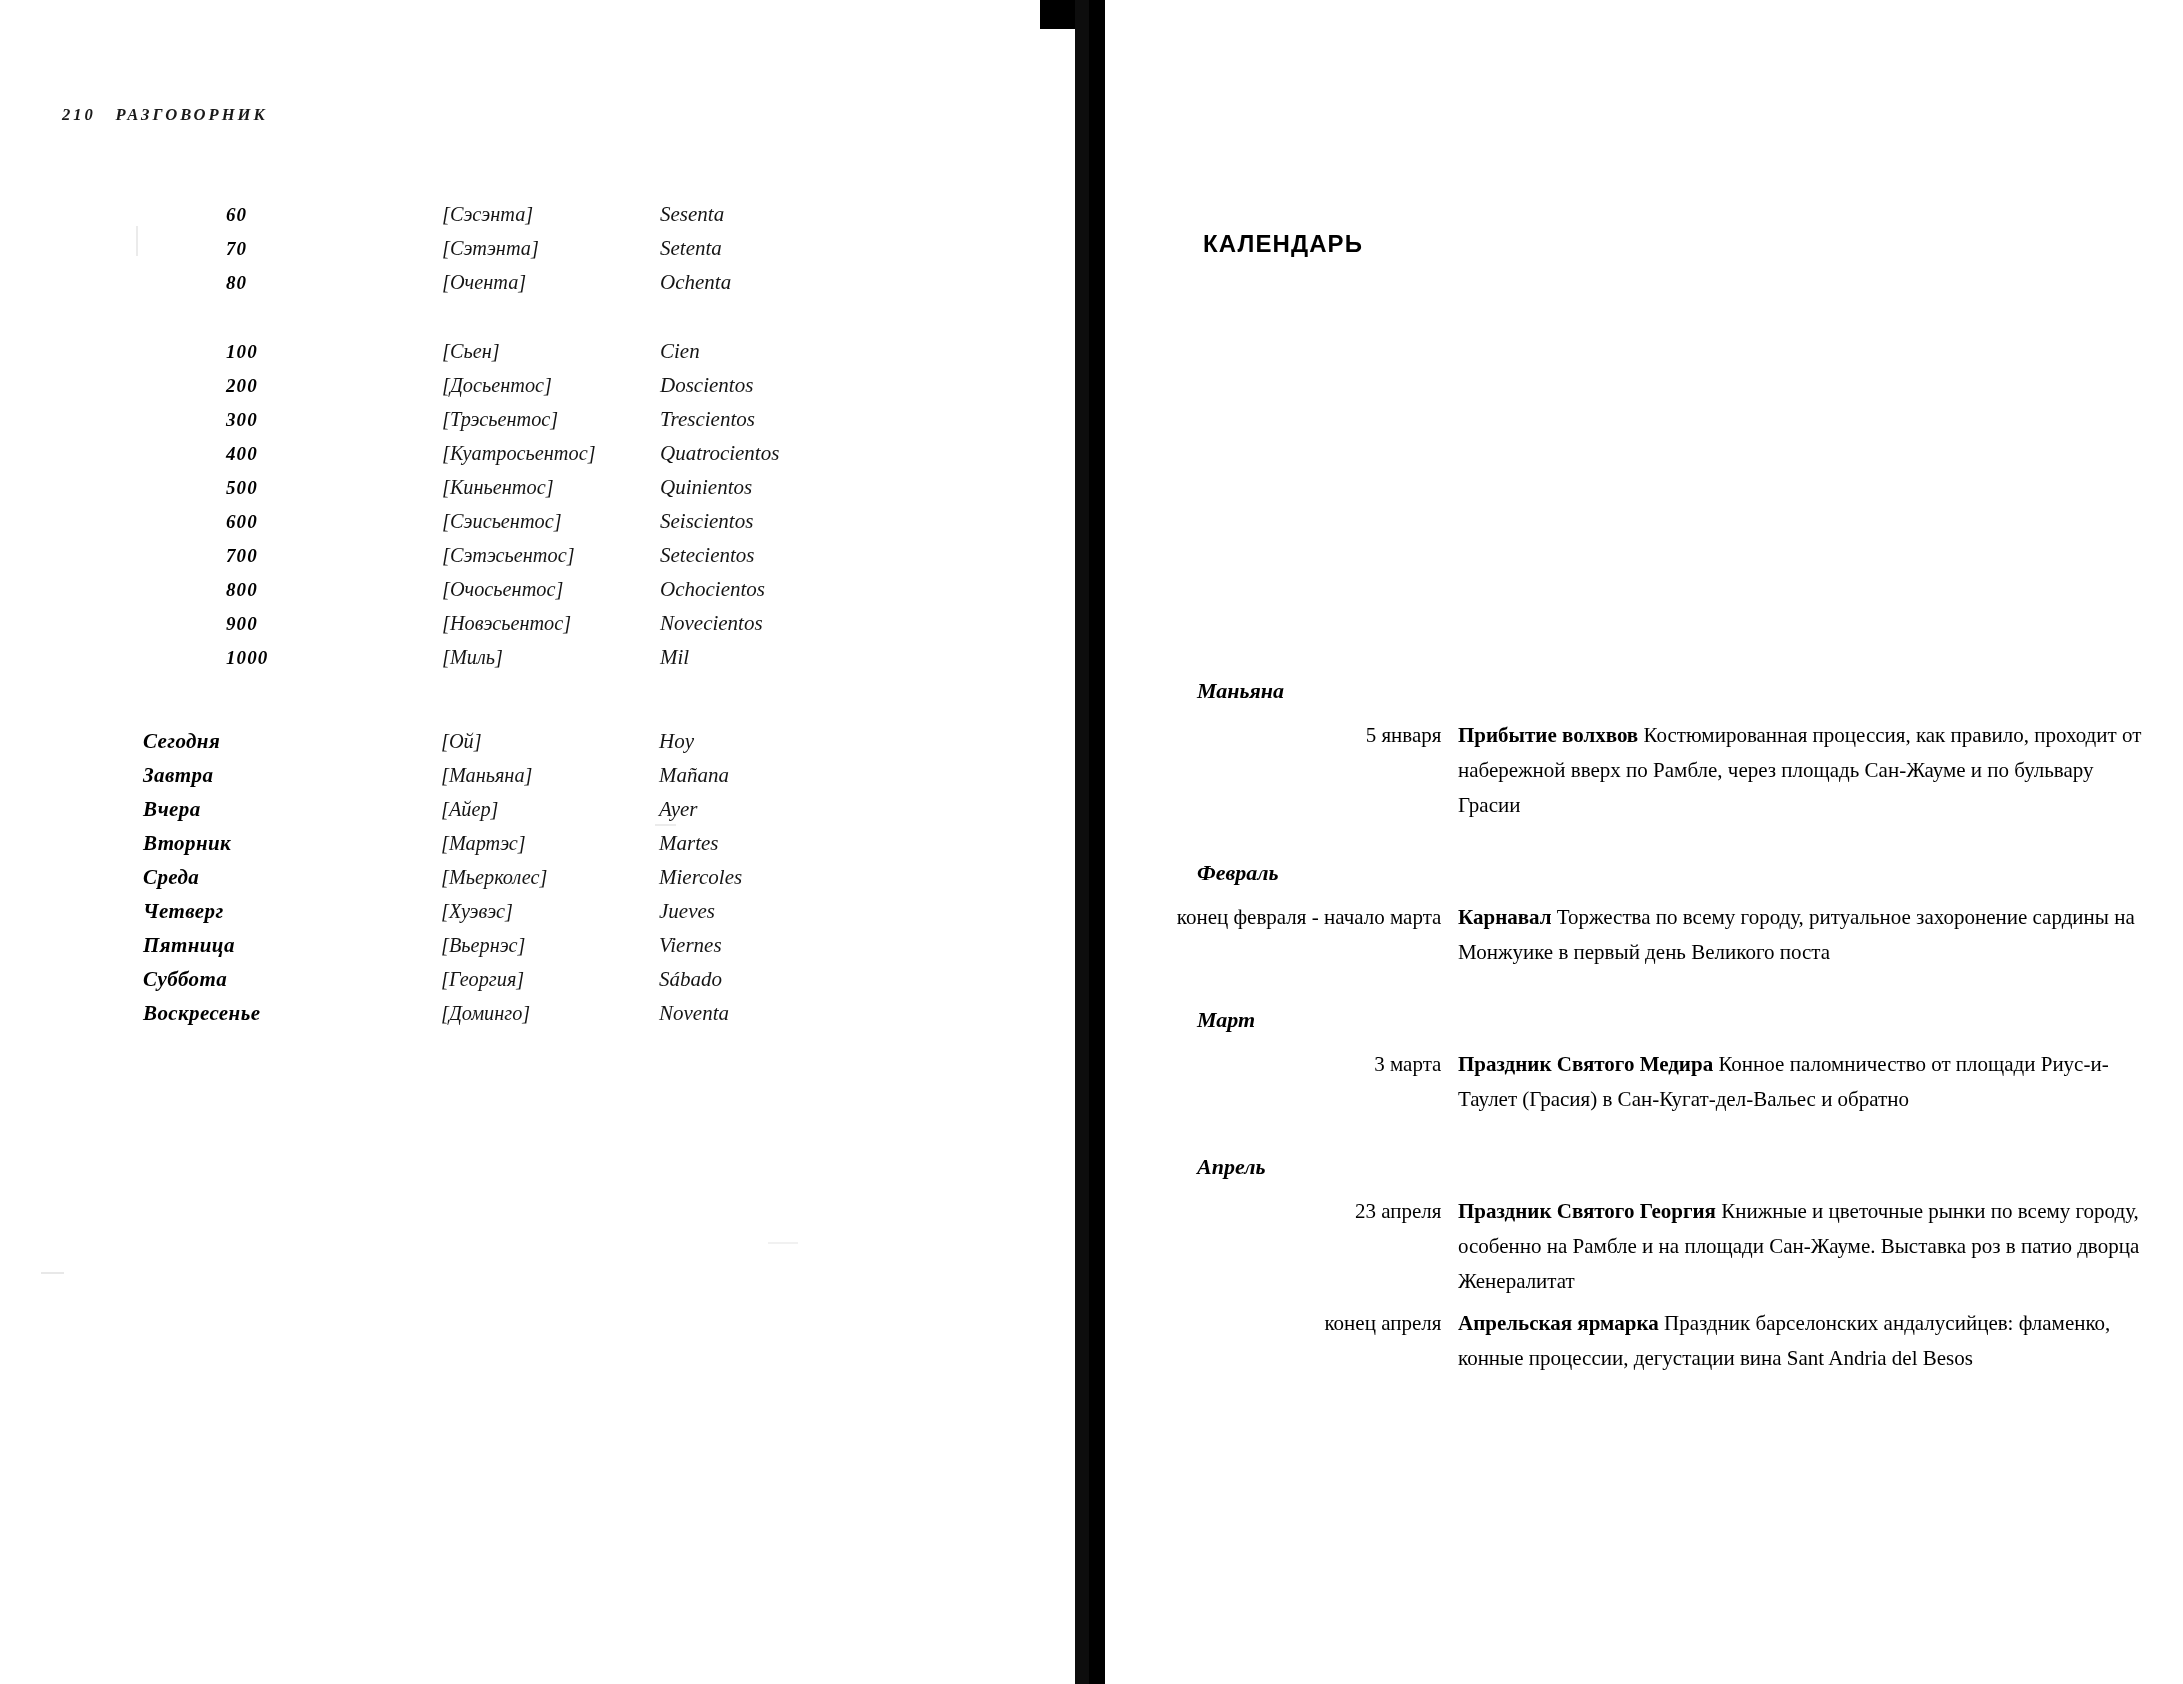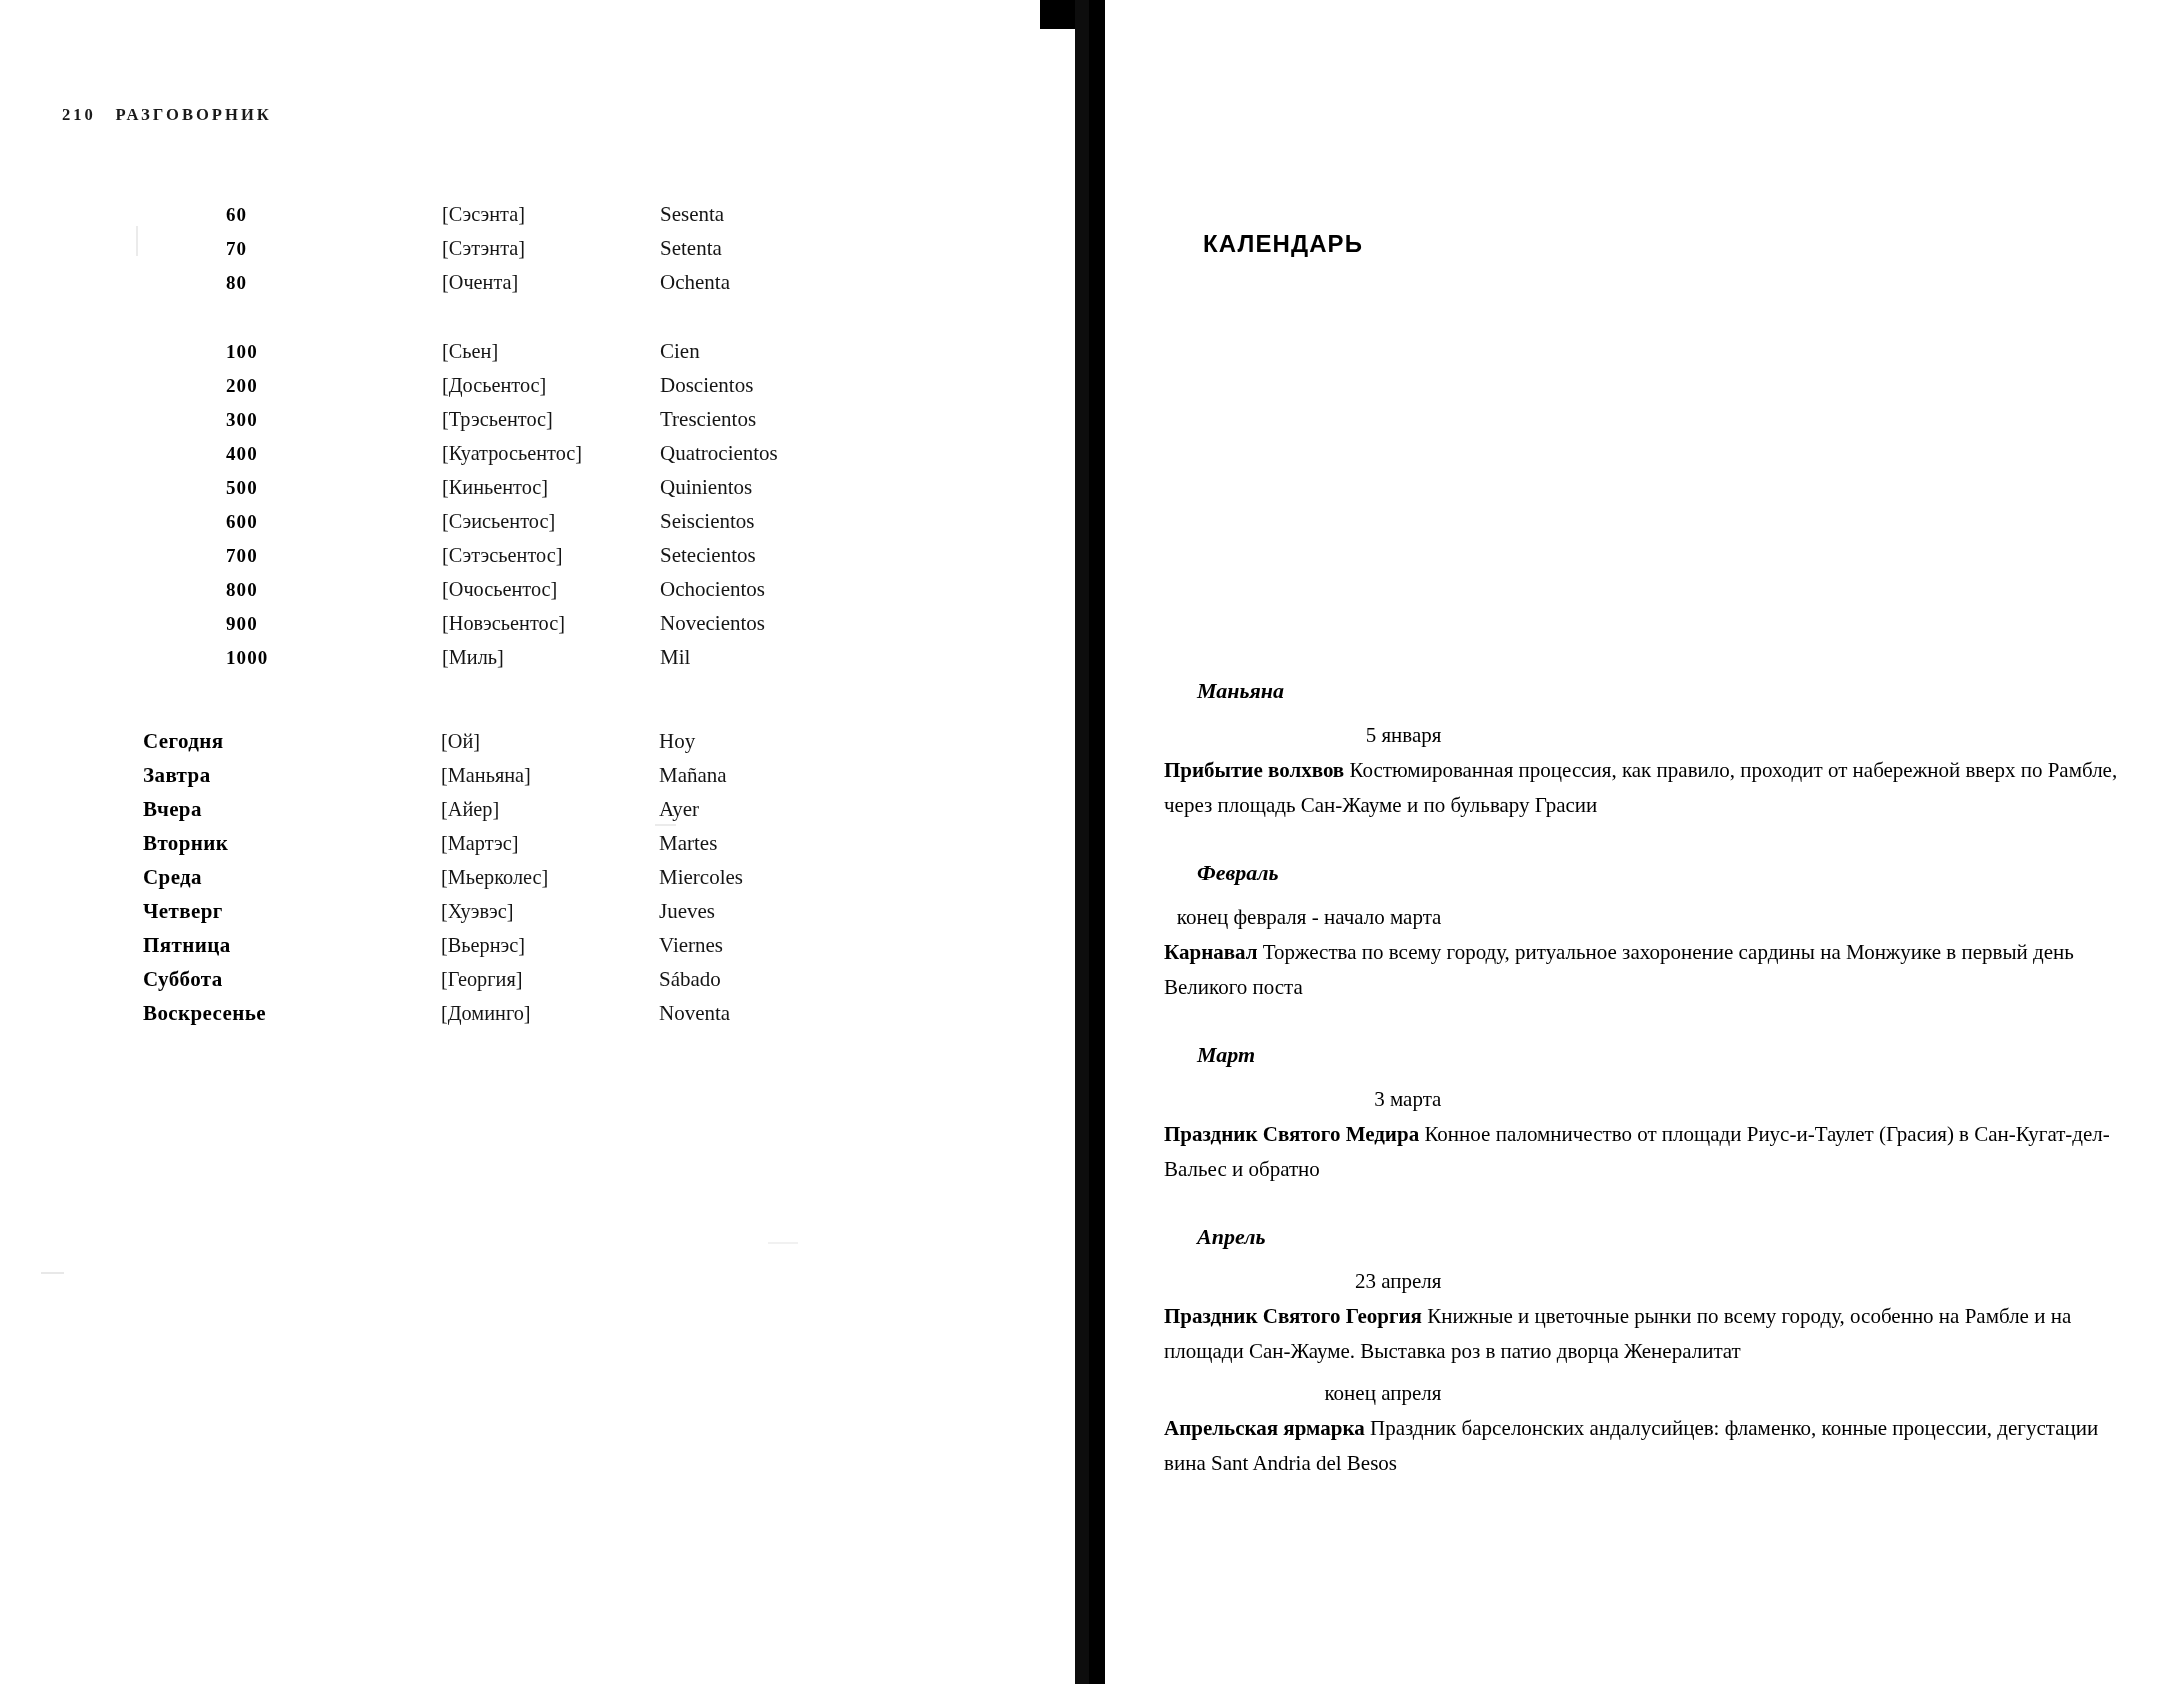--- a/index.html
+++ b/index.html
@@ -42,20 +42,21 @@
     background: #0d0d0d;
   }
 
   
   .left-page {
     position: absolute;
     left: 0;
     top: 0;
     width: 1040px;
     height: 1478px;
+    font-style: italic;
   }
   .running-head {
     position: absolute;
     left: 62px;
     top: 105px;
     font-family: "Liberation Serif", serif;
     font-size: 16.6px;
     letter-spacing: 3px;
     font-weight: bold;
     color: #1a1a1a;
@@ -147,21 +148,20 @@
     font-family: "Liberation Serif", serif;
     font-style: italic;
     font-weight: bold;
     font-size: 22px;
     margin-left: 33px;
     margin-bottom: 13.6px;
   }
   .entry {
     display: flex;
     margin-bottom: 7.5px;
-    flex-direction: column;
   }
   .entry-date {
     width: 294px;
     min-width: 294px;
     text-align: right;
     padding-right: 16.6px;
     font-size: 21px;
     line-height: 35px;
     box-sizing: border-box;
   }

